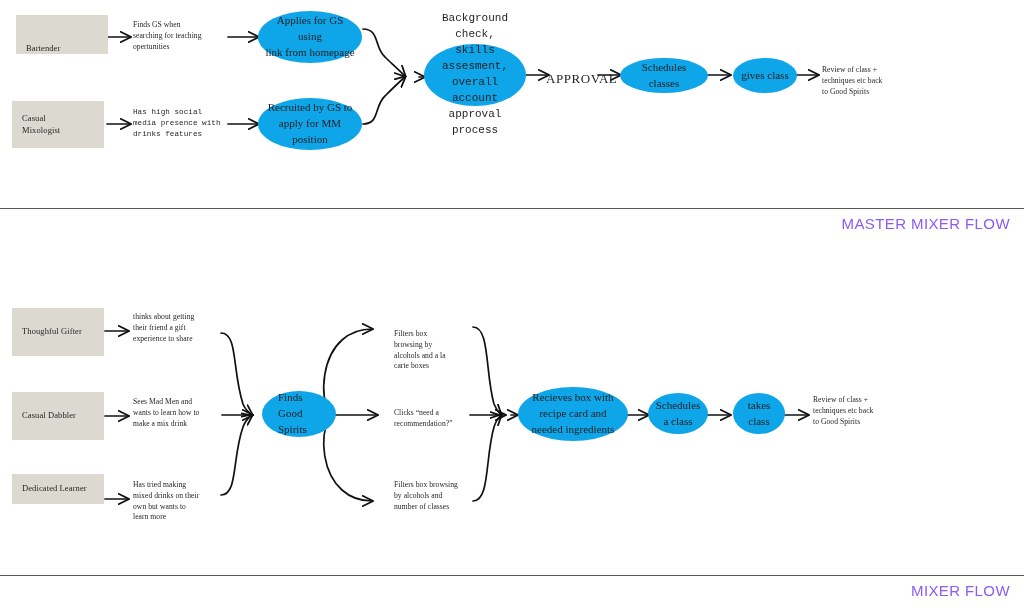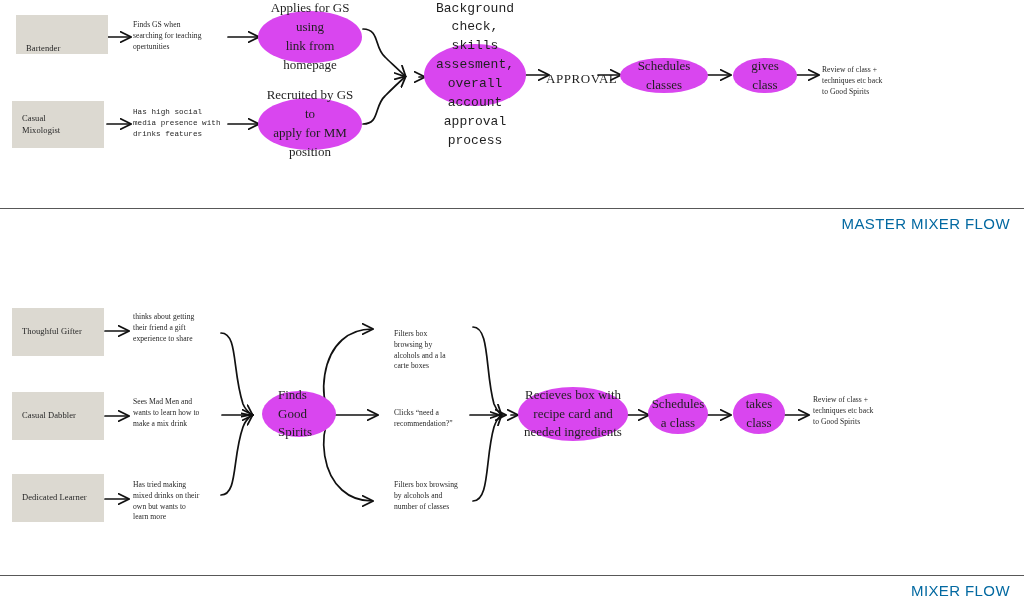--- a/index.html
+++ b/index.html
@@ -45,27 +45,27 @@
   .note {
     position: absolute;
     font-size: 7.6px;
     line-height: 1.42;
     color: #1f1f1f;
     letter-spacing: .05px;
   }
   
   .ellipse {
     position: absolute;
-    background: #d946ef;
+    background: #0ea5e9;
     border-radius: 50%;
     display: flex;
     align-items: center;
     justify-content: center;
     text-align: center;
-    font-size: 13px;
+    font-size: 11px;
     line-height: 1.45;
     color: #1f1f1f;
     box-sizing: border-box;
     padding: 2px 6px;
   }
   .ellipse.left-align {
     text-align: left;
     justify-content: flex-start;
     padding-left: 16px;
   }
@@ -84,21 +84,21 @@
     width: 1024px;
     height: 1px;
     background: #585858;
   }
   .section-title {
     position: absolute;
     right: 14px;
     font-family: "Liberation Sans", "DejaVu Sans", sans-serif;
     font-size: 15px;
     letter-spacing: .4px;
-    color: #0369a1;
+    color: #8b5cf6;
     white-space: nowrap;
   }
 </style>
 </head>
 <body>
 
 <svg id="canvas" viewBox="0 0 1024 614" xmlns="http://www.w3.org/2000/svg">
   <defs>
     <marker id="ah" viewBox="0 0 10 10" refX="8.4" refY="5" markerWidth="7" markerHeight="7" orient="auto-start-reverse">
       <path d="M 0.4 0.6 L 9.4 5 L 0.4 9.4" fill="none" stroke="#111111" stroke-width="1.5" stroke-linecap="round" stroke-linejoin="round"></path>
@@ -189,21 +189,21 @@
 <div class="flow-section" style="top:290px; height:324px;">
 
   <div class="persona-box" style="left:12px; top:18px; width:92px; height:48px;">
     <span>Thoughful Gifter</span>
   </div>
 
   <div class="persona-box" style="left:12px; top:102px; width:92px; height:48px;">
     <span>Casual Dabbler</span>
   </div>
 
-  <div class="persona-box" style="left:12px; top:184px; width:92px; height:48px;">
+  <div class="persona-box" style="left:12px; top:184px; width:92px; height:30px;">
     <span>Dedicated Learner</span>
   </div>
 
   <div class="note" style="left:133px; top:22px; width:100px; white-space:pre-line;">thinks about getting
 their friend a gift
 experience to share</div>
 
   <div class="note" style="left:133px; top:107px; width:100px; white-space:pre-line;">Sees Mad Men and
 wants to learn how to
 make a mix drink</div>

